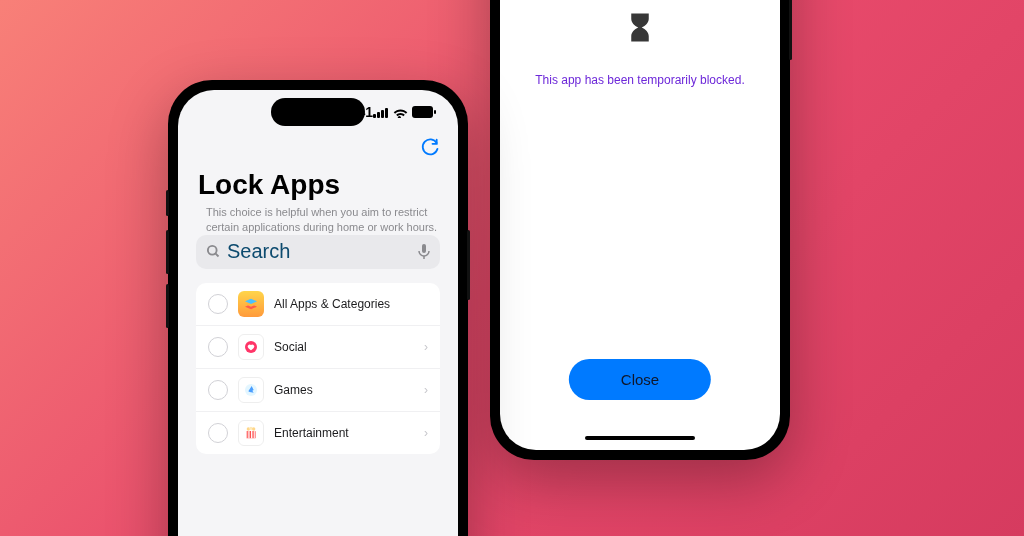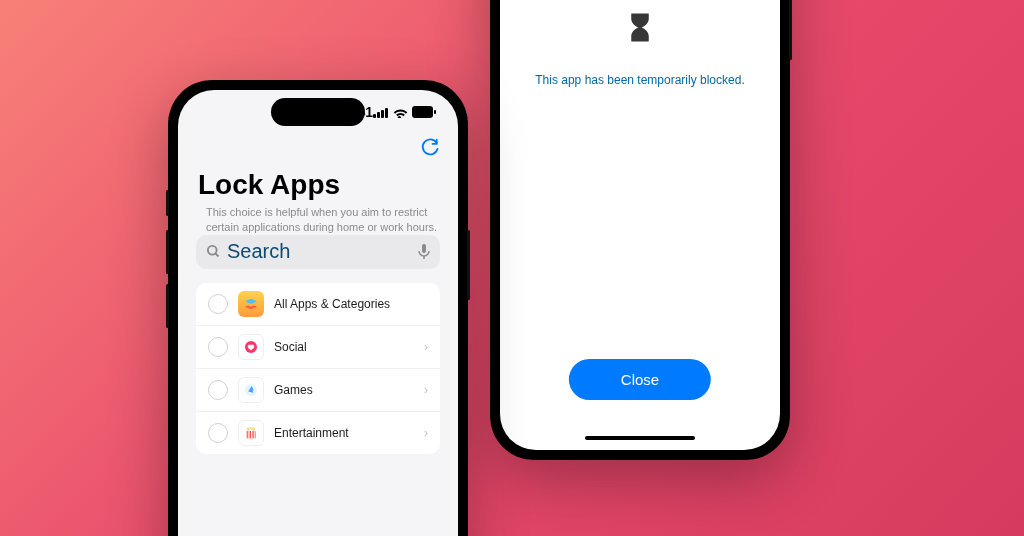--- a/index.html
+++ b/index.html
@@ -186,29 +186,29 @@
       color: #333;
       margin-bottom: 12px;
     }
     .denied-title {
       font-size: 22px;
       font-weight: 700;
       margin-bottom: 8px;
     }
     .denied-sub {
       font-size: 12px;
-      color: #0369a1;
+      color: #6d28d9;
     }
     .close-btn {
       position: absolute;
       bottom: 50px;
       left: 50%;
       transform: translateX(-50%);
       background: #007aff;
-      color: #ffffff;
+      color: #0f172a;
       border: none;
       border-radius: 24px;
       padding: 12px 52px;
       font-size: 15px;
       font-weight: 500;
     }
     .home-bar {
       position: absolute;
       bottom: 10px;
       left: 50%;

